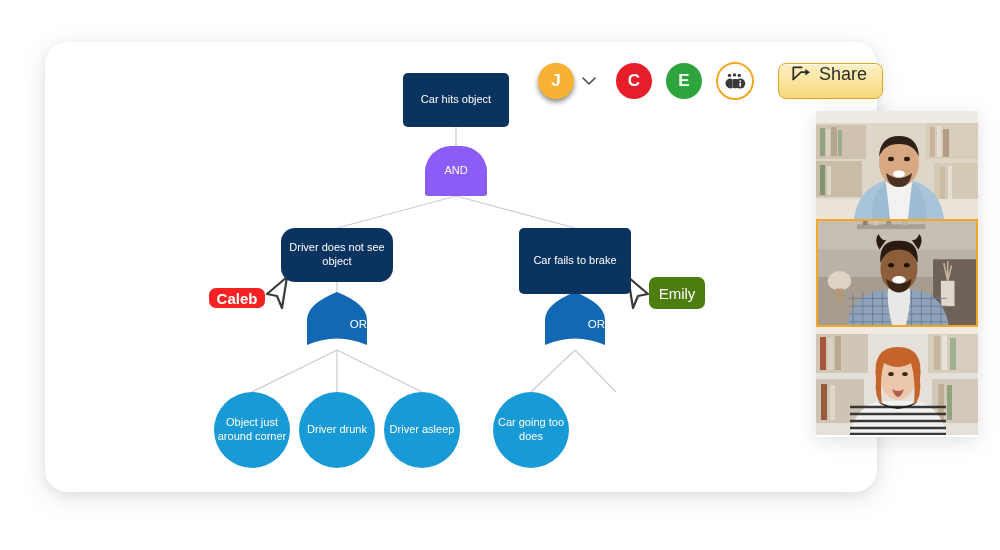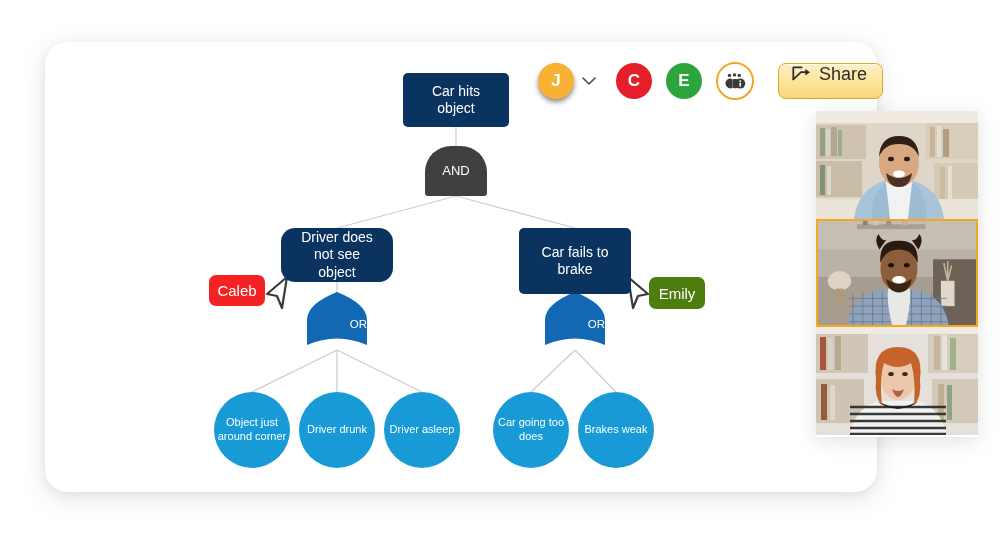--- a/index.html
+++ b/index.html
@@ -104,27 +104,27 @@
     align-items: center;
     justify-content: center;
     text-align: center;
     color: #ffffff;
     line-height: 1.25;
     cursor: pointer;
   }
   .box {
     background: #0A3360;
     border-radius: 5px;
-    font-size: 14px;
-    padding: 4px 16px;
+    font-size: 11px;
+    padding: 4px 1px;
   }
   .gate-and {
-    background: #404040;
+    background: #8b5cf6;
     border-radius: 26px 26px 3px 3px;
-    font-size: 13px;
+    font-size: 11px;
     text-align: center;
   }
   .gate-or-wrap {
     position: absolute;
     cursor: pointer;
   }
   .gate-or-label {
     position: absolute;
     left: 0; right: 0;
     text-align: right;
@@ -219,23 +219,22 @@
   </div>
 
   <div class="gate-or-wrap" style="left:545px;top:292px;width:60px;height:56px;">
     <span class="gate-or-label" style="top:26px;">OR</span>
   </div>
 
   <div class="node circle" style="left:214px;top:392px;width:76px;height:76px;">Object just around corner</div>
   <div class="node circle" style="left:384px;top:392px;width:76px;height:76px;">Driver asleep</div>
   <div class="node circle" style="left:299px;top:392px;width:76px;height:76px;">Driver drunk</div>
   <div class="node circle" style="left:493px;top:392px;width:76px;height:76px;">Car going too does</div>
-  <div class="node circle" style="left:578px;top:392px;width:76px;height:76px;">Brakes weak</div>
-
-  <div class="tag tag-caleb" style="left:209px;top:275px;width:56px;height:31px;">Caleb</div>
+
+  <div class="tag tag-caleb" style="left:209px;top:288px;width:56px;height:20px;font-weight:bold;">Caleb</div>
   <div class="tag tag-emily" style="left:649px;top:277px;width:56px;height:32px;">Emily</div>
 
   <div id="toolbar">
     <div class="avatar me" style="background:#F8B133;">J</div>
     <div class="chev">
       <svg width="14" height="9" viewBox="0 0 14 9" aria-hidden="true">
         <path d="M1 1 L7 7 L13 1" fill="none" stroke="#4a4a4a" stroke-width="1.6" stroke-linecap="round" stroke-linejoin="round"></path>
       </svg>
     </div>
     <div class="av-gap"></div>

